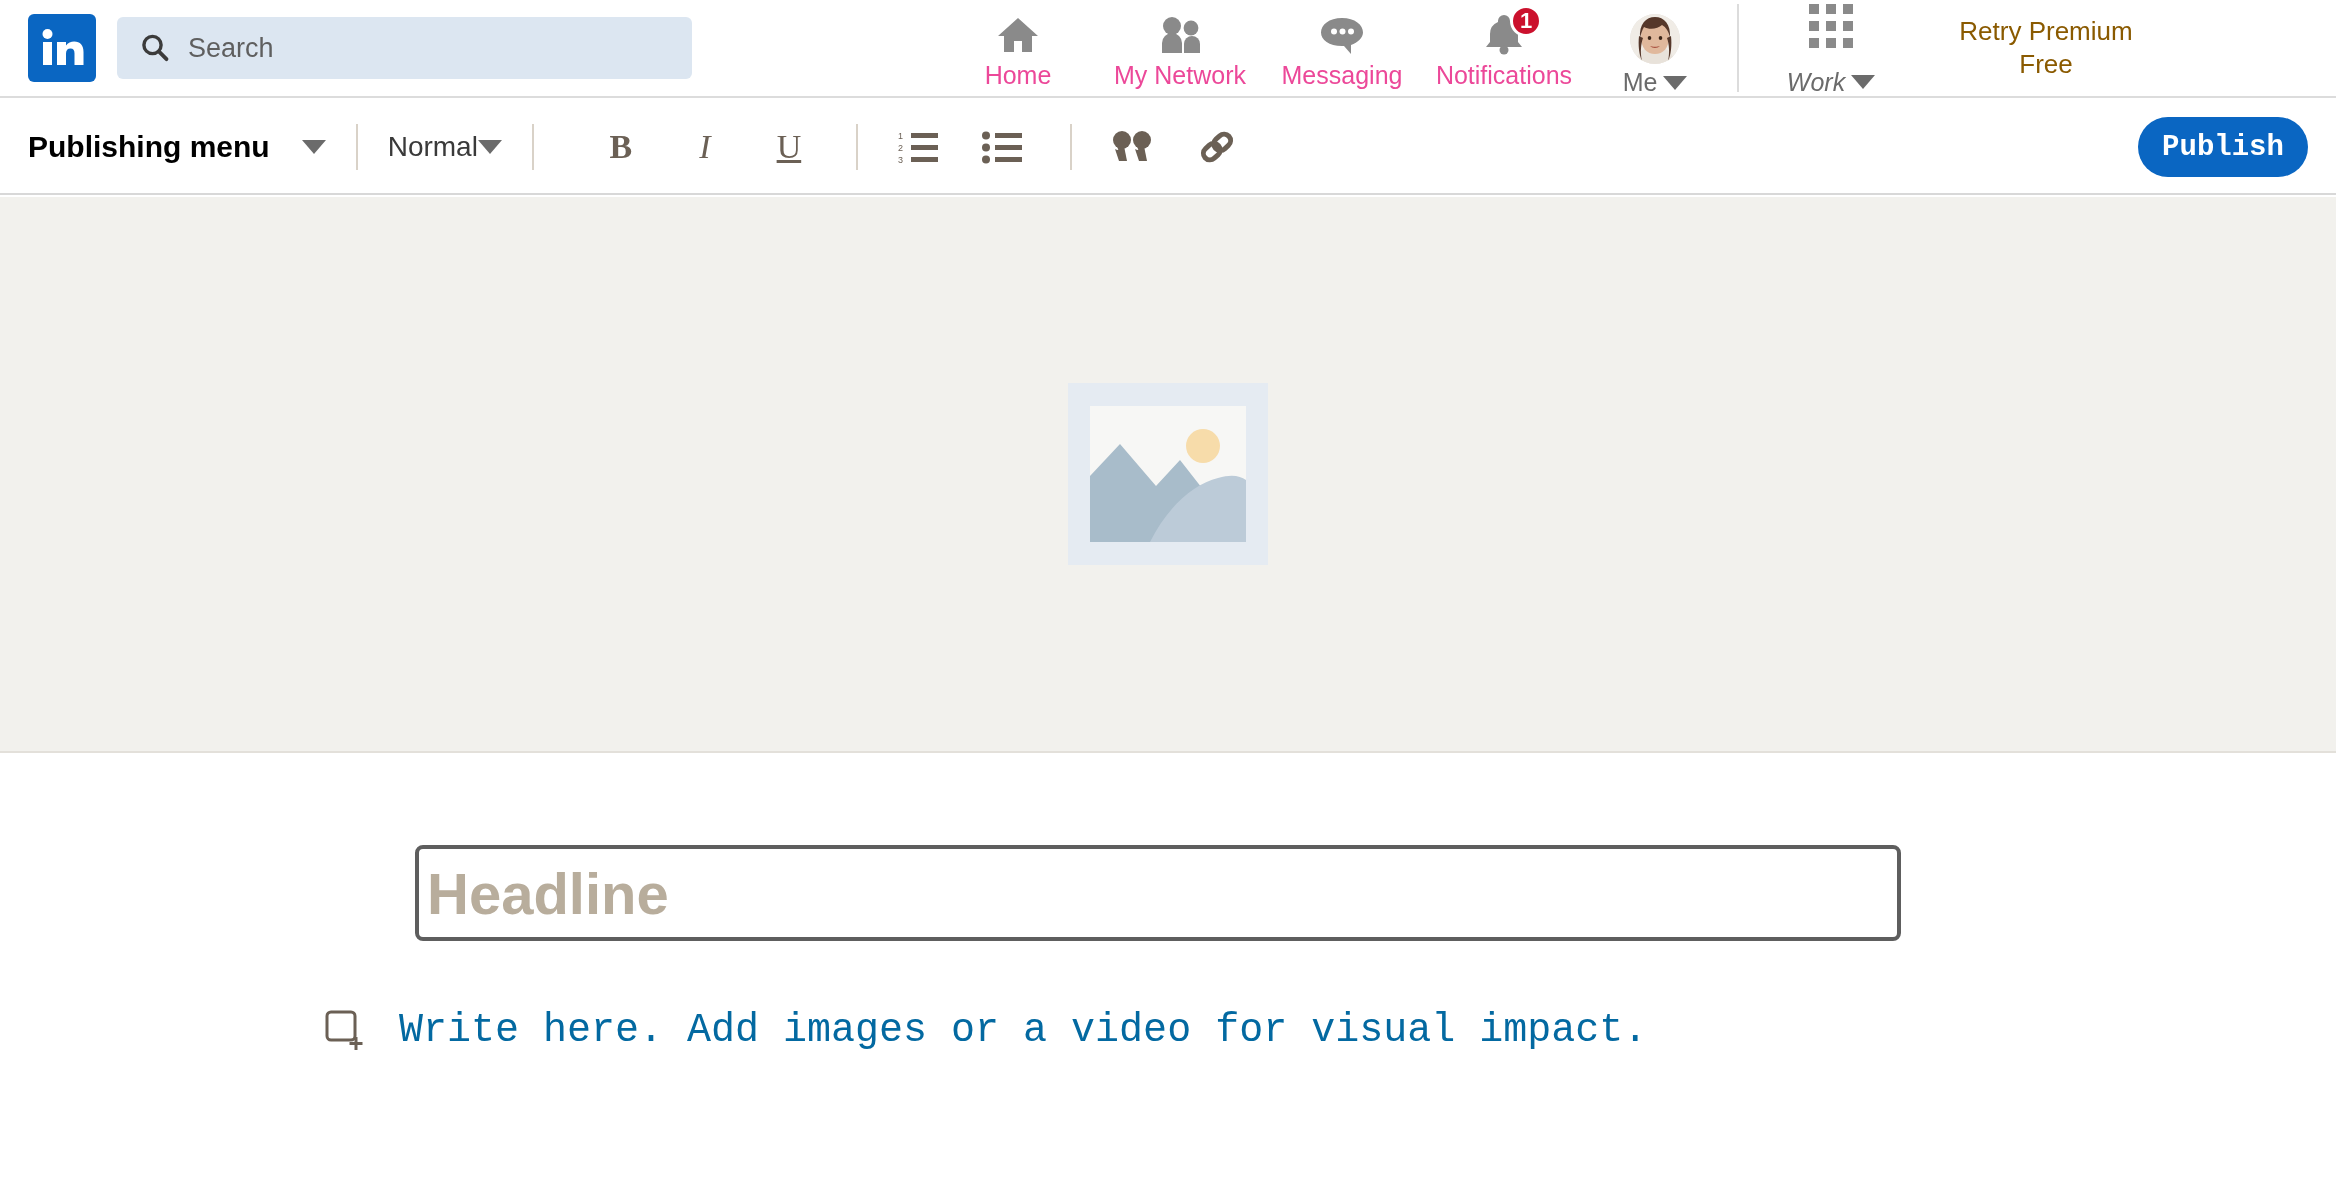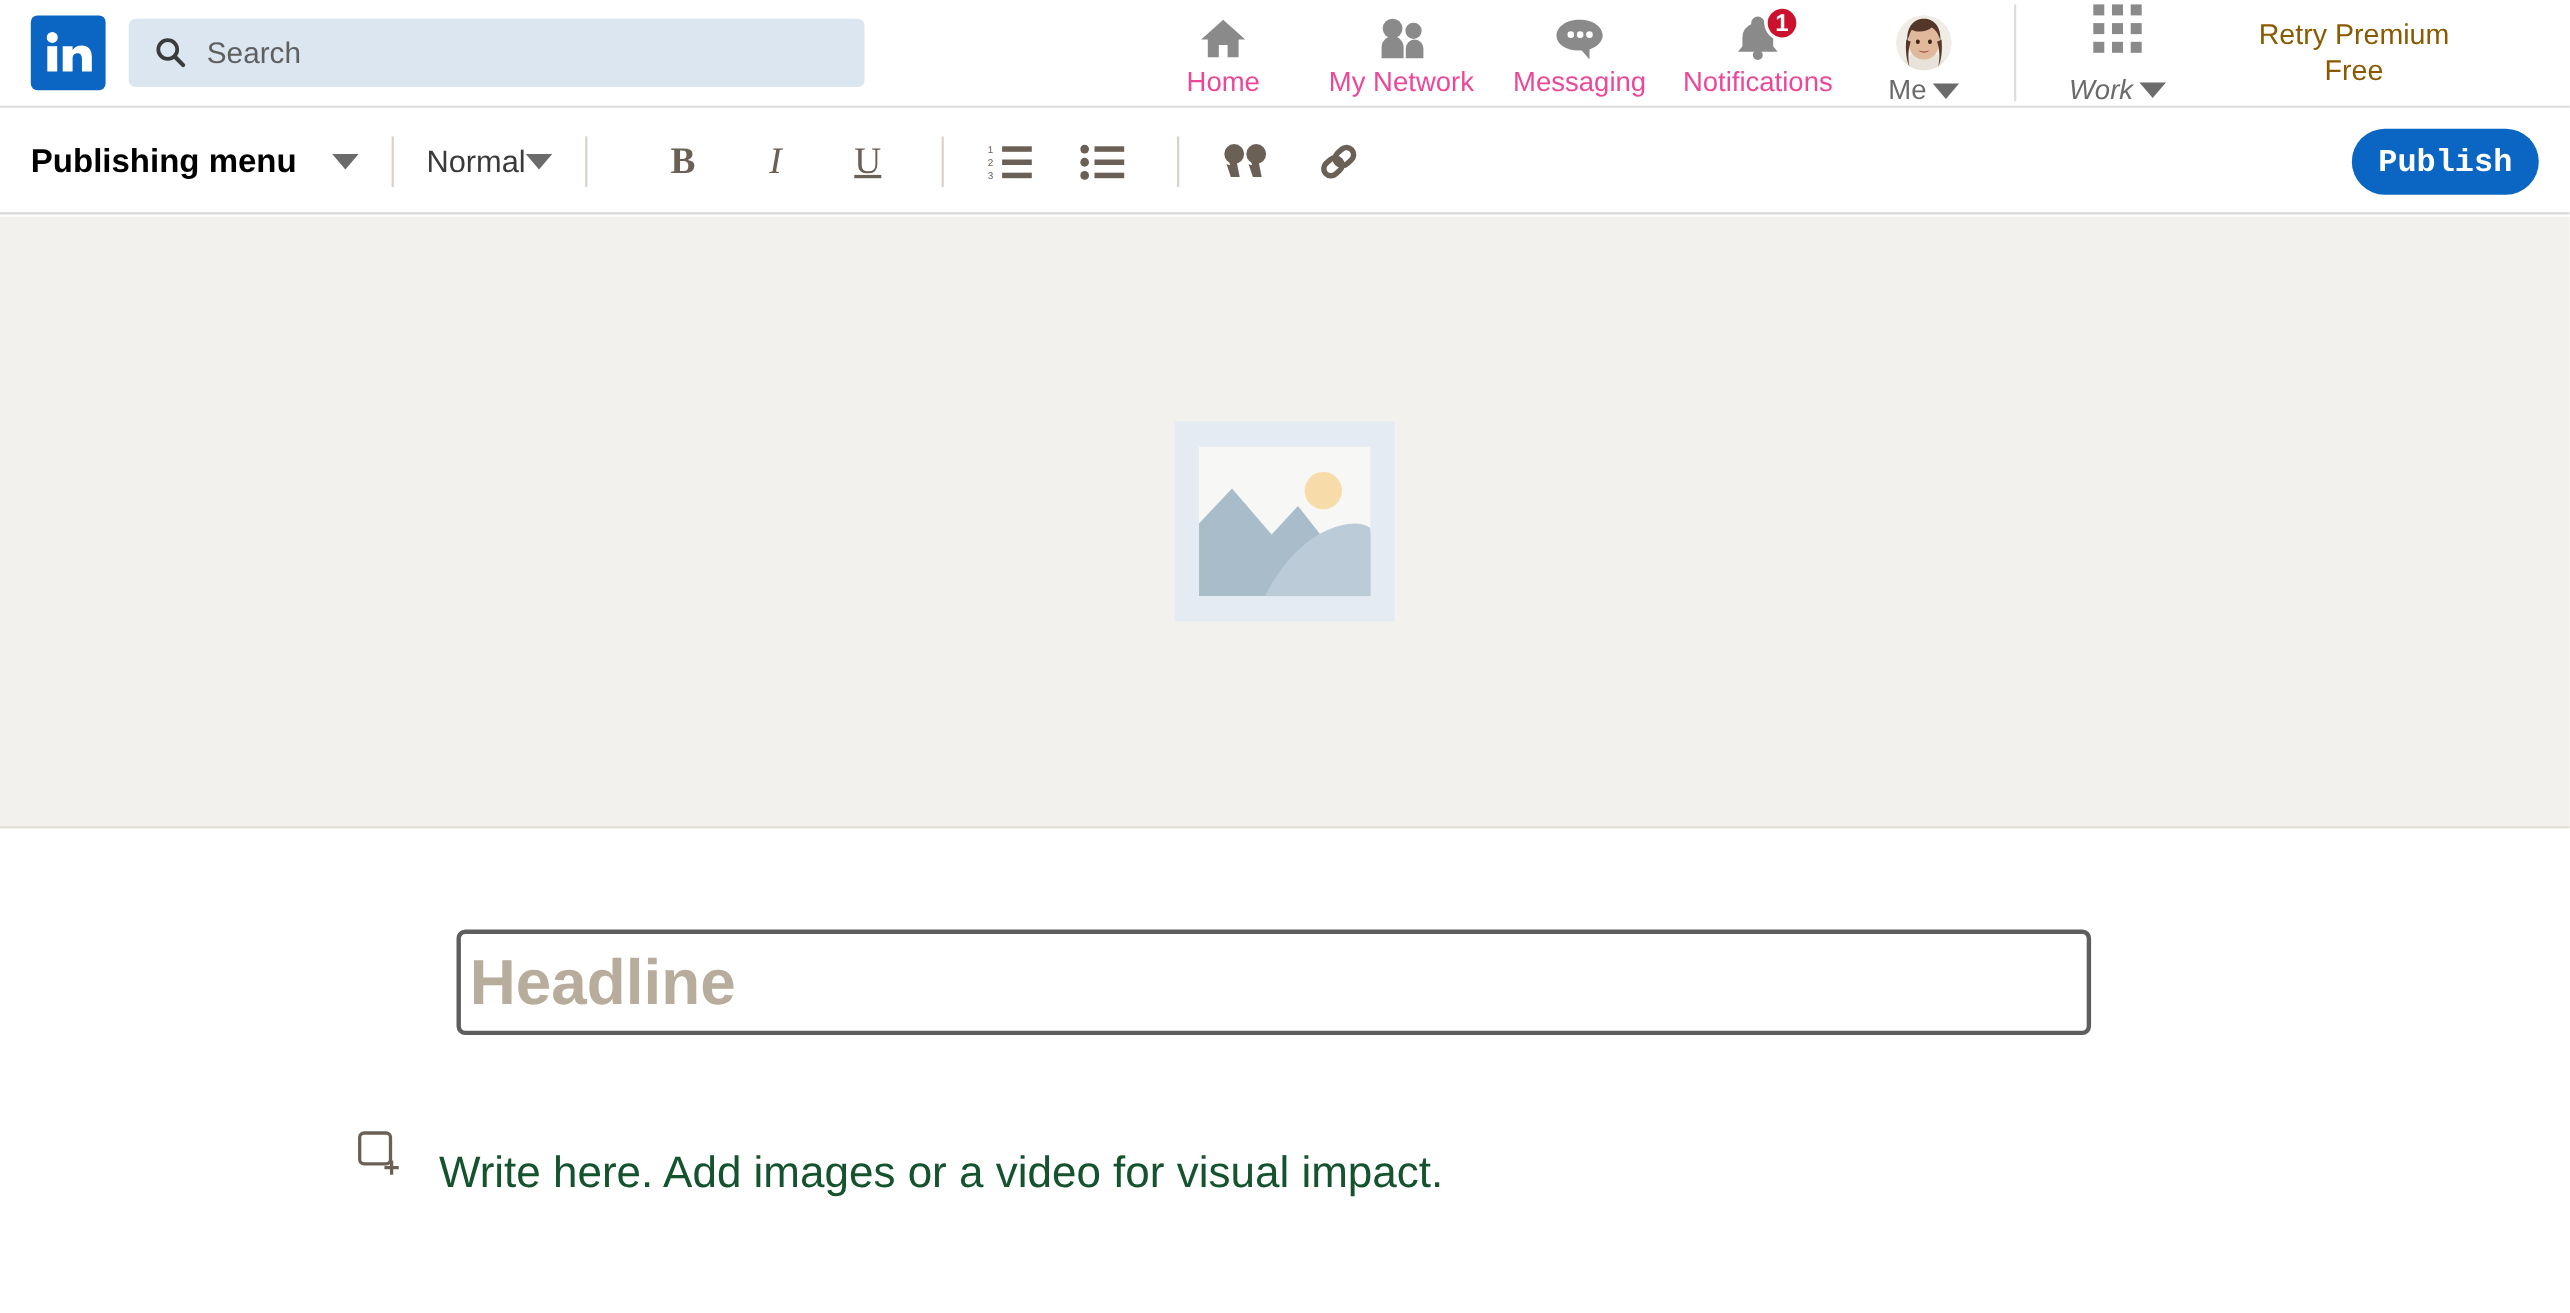--- a/index.html
+++ b/index.html
@@ -21,21 +21,21 @@
   #linkedin-logo {
     width: 68px; height: 68px; margin-left: 28px;
     background: #0a66c2; border-radius: 6px;
     display: flex; align-items: center; justify-content: center;
     flex: none;
   }
   #linkedin-logo svg { display: block; }
 
   #search-box {
     margin-left: 21px;
-    width: 669px; height: 62px;
+    width: 575px; height: 62px;
     background: #dce6f1; border-radius: 6px;
     display: flex; align-items: center;
     flex: none;
   }
   #search-icon { margin-left: 22px; display: flex; align-items: center; }
   #search-input {
     border: none; outline: none; background: transparent;
     margin-left: 17px; width: 460px;
     font-family: "Liberation Sans", sans-serif;
     font-size: 27px; color: #555555;
@@ -197,23 +197,23 @@
     font-size: 58px; font-weight: bold; color: #b8ad9c;
   }
   #headline-input::placeholder { color: #b8ad9c; opacity: 1; }
 
   #body-row {
     position: absolute; left: 325px; top: 253px;
     display: flex; align-items: center; gap: 32px;
   }
   #add-media-icon { width: 42px; height: 42px; position: relative; cursor: pointer; }
   #body-placeholder {
-    font-family: Liberation Sans, sans-serif;
-    font-size: 40px; color: #14532d;
-    cursor: text; white-space: nowrap; margin-top: 36px;
+    font-family: Liberation Mono, monospace;
+    font-size: 40px; color: #0369a1;
+    cursor: text; white-space: nowrap;
   }
 </style>
 </head>
 <body>
 
 <div id="global-nav">
 
   <div id="linkedin-logo">
     <svg width="46" height="46" viewBox="0 0 46 46" aria-hidden="true">
       <rect x="4" y="17" width="9" height="23" fill="#ffffff"></rect>

